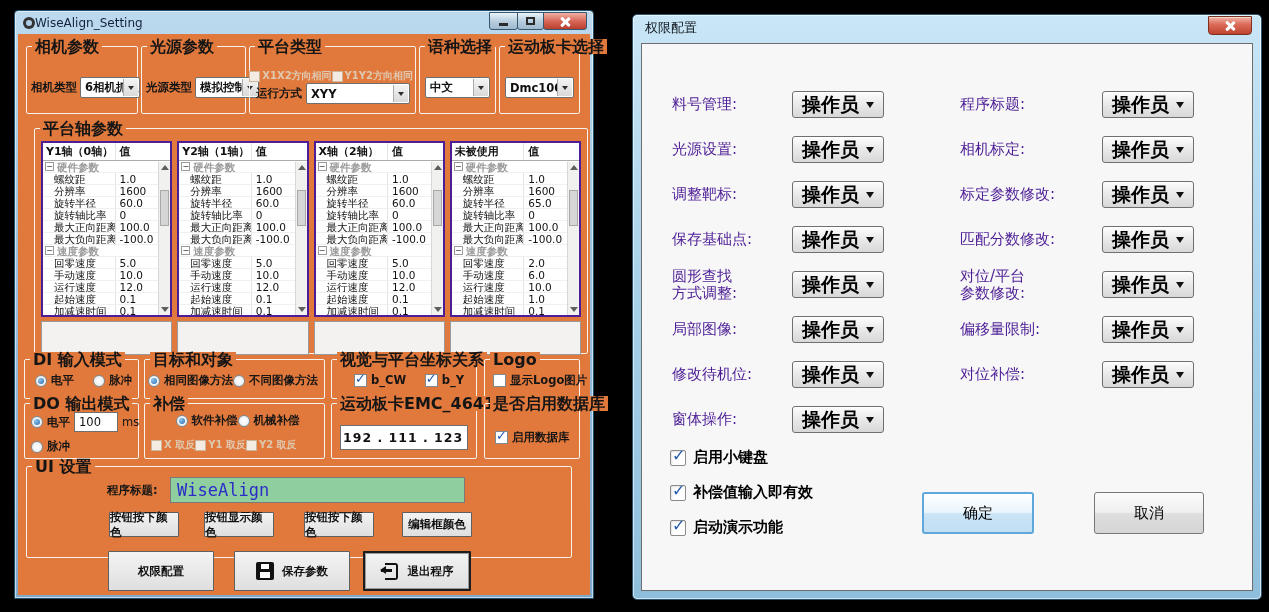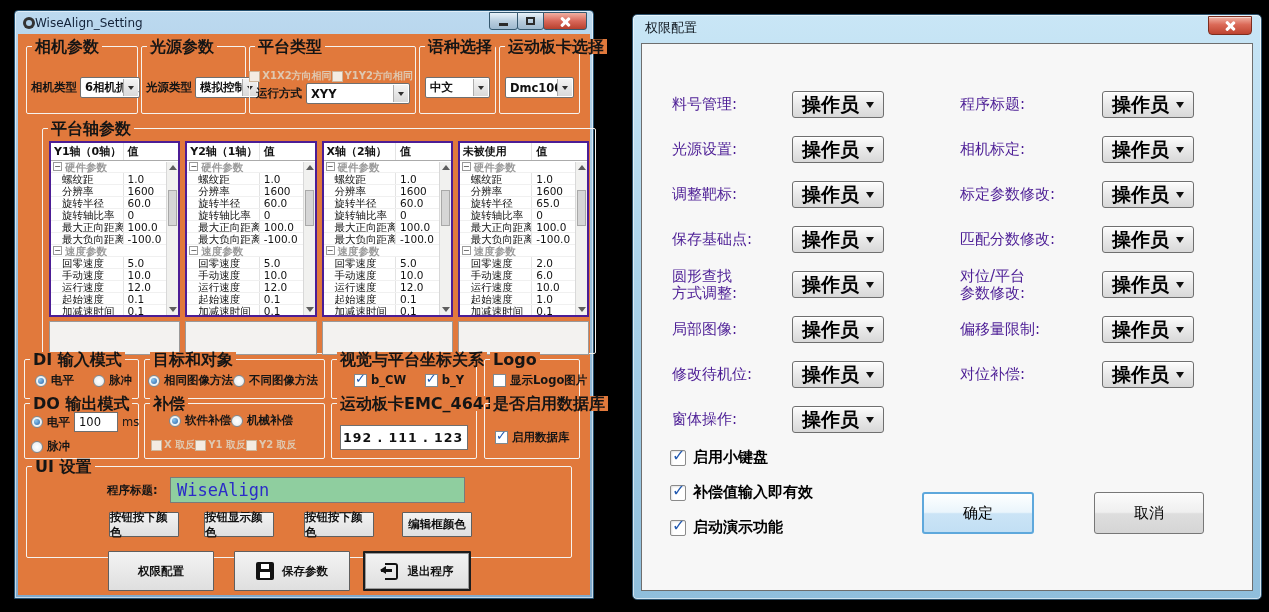--- a/index.html
+++ b/index.html
@@ -223,21 +223,21 @@
       <div class="grp" style="left:481px;top:12px;width:81px;height:68px">
         <span class="grp-title">运动板卡选择</span>
         <div class="combo" style="position:absolute;left:5px;top:30px;right:5px">
           <span class="combo-val">Dmc1000</span>
           <span class="dd-btn">
               <span class="dd-arrow"></span>
             </span>
         </div>
       </div>
 
-      <div class="grp" style="left:24px;top:94px;width:554px;height:226px">
+      <div class="grp" style="left:16px;top:94px;width:554px;height:226px">
         <span class="grp-title">平台轴参数</span>
         <div class="axis-flex">
             <div class="axis-panel">
               <div class="ptable">
                 <div class="prow phead">
                   <div class="pcell plabel">Y1轴（0轴）</div>
                   <div class="pcell pvalue">值</div>
                 </div>
                 <div class="prow pcat">
                   <span class="collapse-box">−</span>
@@ -561,21 +561,21 @@
           <span class="lbl" style="font-weight:normal">ms</span>
         </div>
         <label class="opt" style="position:absolute;left:6px;top:35px">
           <span class="radio"></span>
           <span>脉冲</span>
         </label>
       </div>
 
       <div class="grp" style="left:126px;top:369px;width:181px;height:56px">
         <span class="grp-title">补偿</span>
-        <div style="position:absolute;left:24px;top:9px;right:10px;display:flex;justify-content:flex-start">
+        <div style="position:absolute;left:16px;top:9px;right:10px;display:flex;justify-content:center">
           <label class="opt">
             <span class="radio sel"></span>
             <span>软件补偿</span>
           </label>
           <label class="opt">
             <span class="radio"></span>
             <span>机械补偿</span>
           </label>
         </div>
         <div style="position:absolute;left:6px;top:34px;right:4px;display:flex;justify-content:flex-start">

